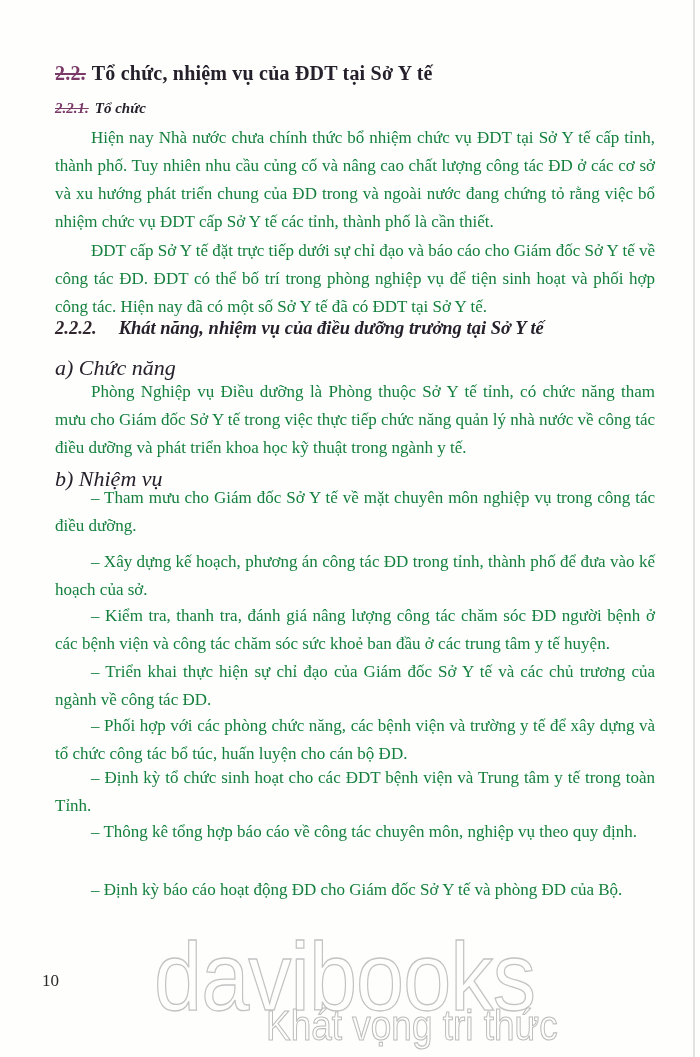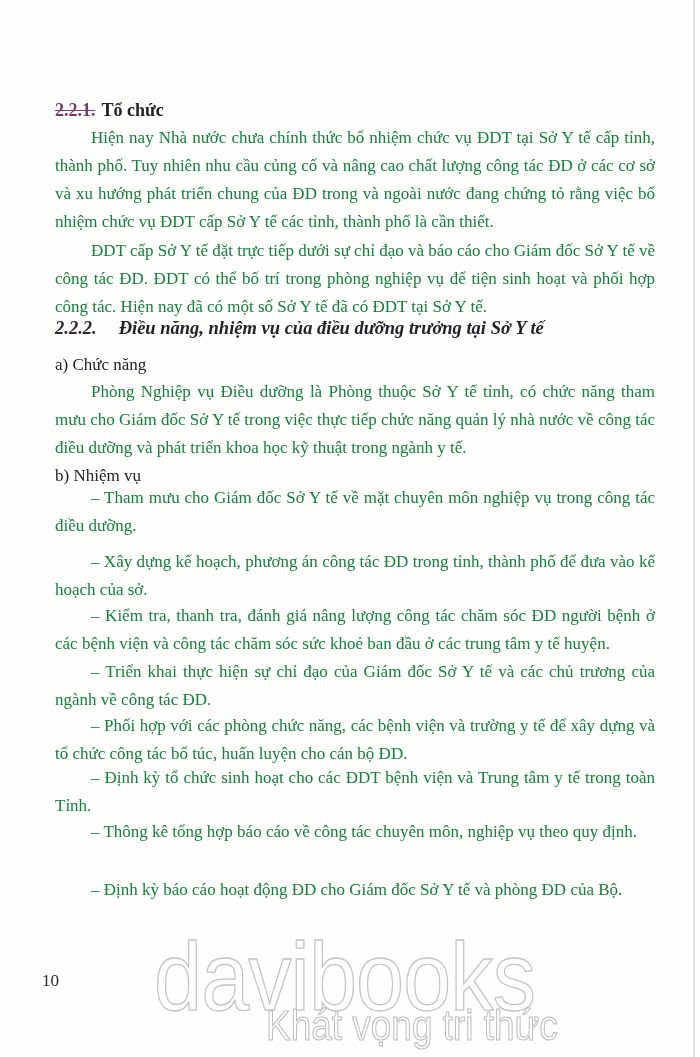--- a/index.html
+++ b/index.html
@@ -10,25 +10,25 @@
     font-family:"Liberation Serif", serif;
     color:#221e24;
     overflow:hidden;
   }
   .edge-line{
     position:absolute;top:0;bottom:0;right:5px;width:2px;
     background:#dcdcdc;opacity:.8;
   }
   .block{position:absolute;left:55px;width:600px;}
   .h1{font-size:20px;font-weight:bold;letter-spacing:.2px;color:#26202b;}
-  .h2{font-size:18px;font-weight:bold;color:#26202b;}
+  .h2{font-size:15px;font-weight:bold;font-style:italic;color:#26202b;}
   .h3{font-size:18.5px;font-weight:bold;font-style:italic;color:#26202b;}
   .secnum{color:#7b3a68;text-decoration:line-through;margin-right:6px;}
   .secnum2{color:#33272f;margin-right:22px;}
-  .item-label{font-size:17px;color:#26202b;}
+  .item-label{font-size:22px;font-style:italic;color:#26202b;}
   .para{
     font-size:17px;line-height:28px;text-align:justify;
     text-indent:36px;color:#15803d;
   }
   .pagenum{position:absolute;left:42px;top:971px;font-size:17px;color:#2a2a2a;}
   .wm{
     position:absolute;
     font-family:"Liberation Sans", sans-serif;
     color:transparent;
     -webkit-text-stroke:1.3px #c3c3c3;
@@ -39,31 +39,34 @@
   .wm-sub{left:266px;top:1002px;font-size:42px;transform:scaleX(0.88);-webkit-text-stroke:1.1px #bcbcbc;}
   @supports not (-webkit-text-stroke:1px #000){
     .wm{color:#e3e3e3;}
   }
 </style>
 </head>
 <body>
 
 <div class="page">
 
+  <div class="block h1" style="top:62px;">
+    <span class="secnum">2.2.</span><span>Tổ chức, nhiệm vụ của ĐDT tại Sở Y tế</span>
+  </div>
 
   <div class="block h2" style="top:100px;">
     <span class="secnum">2.2.1.</span><span>Tổ chức</span>
   </div>
 
   <div class="block para" style="top:124px;">Hiện nay Nhà nước chưa chính thức bổ nhiệm chức vụ ĐDT tại Sở Y tế cấp tỉnh, thành phố. Tuy nhiên nhu cầu củng cố và nâng cao chất lượng công tác ĐD ở các cơ sở và xu hướng phát triển chung của ĐD trong và ngoài nước đang chứng tỏ rằng việc bổ nhiệm chức vụ ĐDT cấp Sở Y tế các tỉnh, thành phố là cần thiết.</div>
 
   <div class="block para" style="top:237px;">ĐDT cấp Sở Y tế đặt trực tiếp dưới sự chỉ đạo và báo cáo cho Giám đốc Sở Y tế về công tác ĐD. ĐDT có thể bố trí trong phòng nghiệp vụ để tiện sinh hoạt và phối hợp công tác. Hiện nay đã có một số Sở Y tế đã có ĐDT tại Sở Y tế.</div>
 
   <div class="block h3" style="top:318px;">
-    <span class="secnum2">2.2.2.</span><span>Điều năng, nhiệm vụ của điều dưỡng trưởng tại Sở Y tế</span>
+    <span class="secnum2">2.2.2.</span><span>Khát năng, nhiệm vụ của điều dưỡng trưởng tại Sở Y tế</span>
   </div>
 
   <div class="block item-label" style="top:355px;">a) Chức năng</div>
 
   <div class="block para" style="top:378px;">Phòng Nghiệp vụ Điều dưỡng là Phòng thuộc Sở Y tế tỉnh, có chức năng tham mưu cho Giám đốc Sở Y tế trong việc thực tiếp chức năng quản lý nhà nước về công tác điều dưỡng và phát triển khoa học kỹ thuật trong ngành y tế.</div>
 
   <div class="block item-label" style="top:466px;">b) Nhiệm vụ</div>
 
   <div class="block para" style="top:484px;">– Tham mưu cho Giám đốc Sở Y tế về mặt chuyên môn nghiệp vụ trong công tác điều dưỡng.</div>
   <div class="block para" style="top:548px;">– Xây dựng kế hoạch, phương án công tác ĐD trong tỉnh, thành phố để đưa vào kế hoạch của sở.</div>

